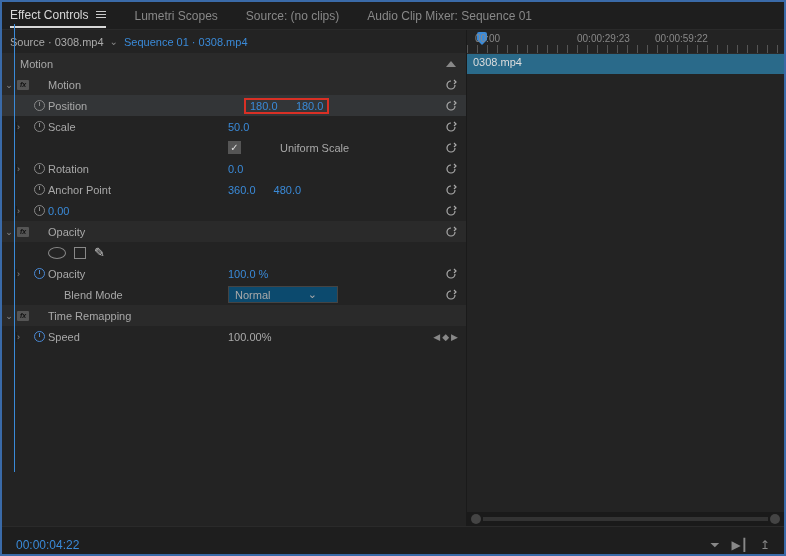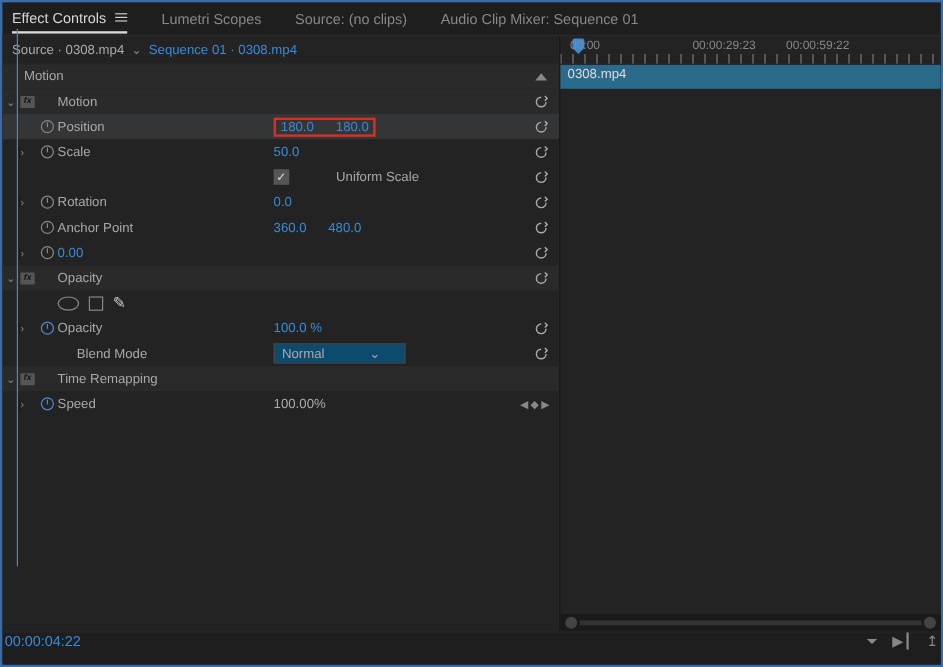--- a/index.html
+++ b/index.html
@@ -33,21 +33,21 @@
 .fx::before { content: "fx"; }
 .stopwatch { width: 11px; height: 11px; border: 1px solid #888; border-radius: 50%; position: relative; }
 .stopwatch::after { content: ""; position: absolute; top: 1px; left: 4px; width: 1px; height: 4px; background: #888; }
 .stopwatch.on { border-color: #4a8ad6; }
 .stopwatch.on::after { background: #4a8ad6; }
 .val { color: #3a8ad8; cursor: ew-resize; }
 .val.dim { color: #666; }
 .val.plain { color: #aaa; cursor: default; }
 .reset { width: 14px; height: 14px; display: flex; align-items: center; justify-content: center; cursor: pointer; }
 .reset svg { width: 12px; height: 12px; }
-.highlight { border: 2px solid #d93025; margin: -2px 0; padding: 0 4px; }
+.highlight { border: 2px solid #d93025; margin: -2px 16px; padding: 0 4px; }
 .row.sel { background: #333537; }
 .checkbox { width: 13px; height: 13px; background: #555; display: flex; align-items: center; justify-content: center; color: #ddd; font-size: 10px; }
 .ellipse { width: 18px; height: 12px; border: 1px solid #888; border-radius: 50%; }
 .square { width: 12px; height: 12px; border: 1px solid #888; }
 .pen { color: #ccc; font-size: 13px; }
 .select { background: #0c4a6e; border: 1px solid #444; color: #aaa; padding: 1px 20px 1px 6px; font-size: 11px; position: relative; width: 110px; display: flex; justify-content: space-between; align-items: center; }
 .kf-nav { display: flex; gap: 2px; color: #888; font-size: 9px; align-items: center; }
 .kf-nav span { cursor: pointer; }
 .right { flex: 1; background: #232323; border-left: 1px solid #1a1a1a; display: flex; flex-direction: column; }
 .tl-hdr { height: 24px; position: relative; border-bottom: 1px solid #2a2a2a; }
@@ -55,21 +55,21 @@
 .ph-cap { width: 10px; height: 8px; background: #3a8ad8; border-radius: 2px 2px 0 0; }
 .ph-tri { width: 0; height: 0; border-left: 5px solid transparent; border-right: 5px solid transparent; border-top: 5px solid #3a8ad8; margin-left: 0; }
 .ph-line { position: absolute; top: 24px; left: 14px; width: 1px; height: 448px; background: #3a8ad8; z-index: 5; }
 .tc-mark { position: absolute; top: 3px; font-size: 10px; color: #888; }
 .ruler { position: absolute; bottom: 0; left: 0; right: 0; height: 8px; background: repeating-linear-gradient(90deg, #555 0, #555 1px, transparent 1px, transparent 10px); }
 .clip { height: 20px; background: #2a6a8a; color: #ddd; padding: 2px 6px; font-size: 11px; margin: 0 0 0 0; }
 .tl-body { flex: 1; position: relative; }
 .scroll-h { height: 14px; background: #1a1a1a; display: flex; align-items: center; padding: 0 4px; }
 .sc-thumb-end { width: 10px; height: 10px; border-radius: 50%; background: #444; }
 .sc-track { flex: 1; height: 4px; background: #333; margin: 0 2px; }
-.footer { height: 26px; background: #1e1e1e; border-top: 1px solid #2a2a2a; display: flex; align-items: flex-start; justify-content: space-between; padding: 0 2px; }
+.footer { height: 26px; background: #1e1e1e; border-top: 1px solid #2a2a2a; display: flex; align-items: flex-end; justify-content: space-between; padding: 0 14px; }
 .tc { color: #3a8ad8; font-size: 12px; }
 .ft-icons { display: flex; gap: 12px; color: #888; }
 .ft-icons span { cursor: pointer; }
 </style>
 </head>
 <body>
 
 <div class="tabs">
   <div class="tab active">
     <span>Effect Controls</span>

